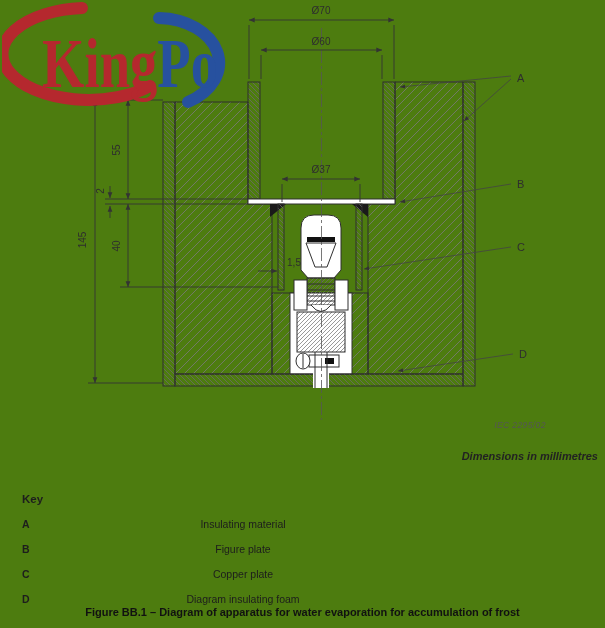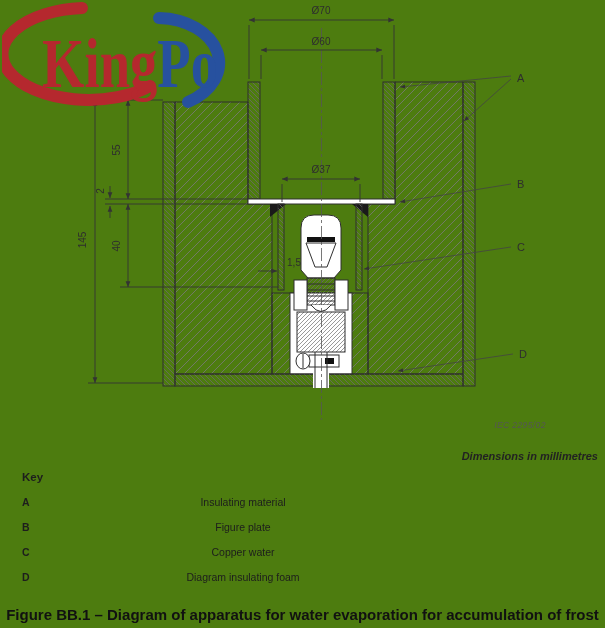--- a/index.html
+++ b/index.html
@@ -1,26 +1,26 @@
 <!DOCTYPE html>
 <html><head>
 <meta charset="utf-8">
 <style>
   html,body{margin:0;padding:0;background:#ffffff;}
   body{font-family:"Liberation Sans", sans-serif;}
   .page{position:relative;width:605px;height:628px;background:#4d7c0f;overflow:hidden;}
   .drawing-svg{position:absolute;left:0;top:0;}
   .logo-svg{position:absolute;left:2px;top:2px;}
-  .key-block{position:absolute;left:22px;top:471px;width:420px;color:#1d1d1d;}
+  .key-block{position:absolute;left:22px;top:493px;width:420px;color:#1d1d1d;}
   .key-heading{font-size:11.5px;font-weight:bold;margin:0 0 12px 0;}
   .key-row{display:flex;margin-top:14px;font-size:10.5px;line-height:11px;}
   .key-letter{width:22px;font-weight:600;}
   .key-label{flex:1;text-align:center;}
   .caption{position:absolute;left:0;top:606px;width:605px;text-align:center;
-           font-size:15px;font-weight:bold;color:#111;}
+           font-size:11px;font-weight:bold;color:#111;}
   svg text{font-family:"Liberation Sans", sans-serif;}
   .dim-text{font-size:10px;fill:#2e2e2e;}
   .part-letter{font-size:11px;fill:#2e2e2e;}
   .ref-text{font-size:8.5px;font-style:italic;fill:#555;letter-spacing:.4px;}
   .units-text{font-size:11px;font-style:italic;font-weight:bold;fill:#222;}
   .logo-text{font-family:"Liberation Serif", serif;font-weight:bold;}
 </style>
 </head>
 <body>
 
@@ -147,21 +147,21 @@
     <div class="key-row">
       <span class="key-letter">A</span>
       <span class="key-label">Insulating material</span>
     </div>
     <div class="key-row">
       <span class="key-letter">B</span>
       <span class="key-label">Figure plate</span>
     </div>
     <div class="key-row">
       <span class="key-letter">C</span>
-      <span class="key-label">Copper water</span>
+      <span class="key-label">Copper plate</span>
     </div>
     <div class="key-row">
       <span class="key-letter">D</span>
       <span class="key-label">Diagram insulating foam</span>
     </div>
   </div>
 
   <div class="caption">Figure BB.1 – Diagram of apparatus for water evaporation for accumulation of frost</div>
 
 </div>

